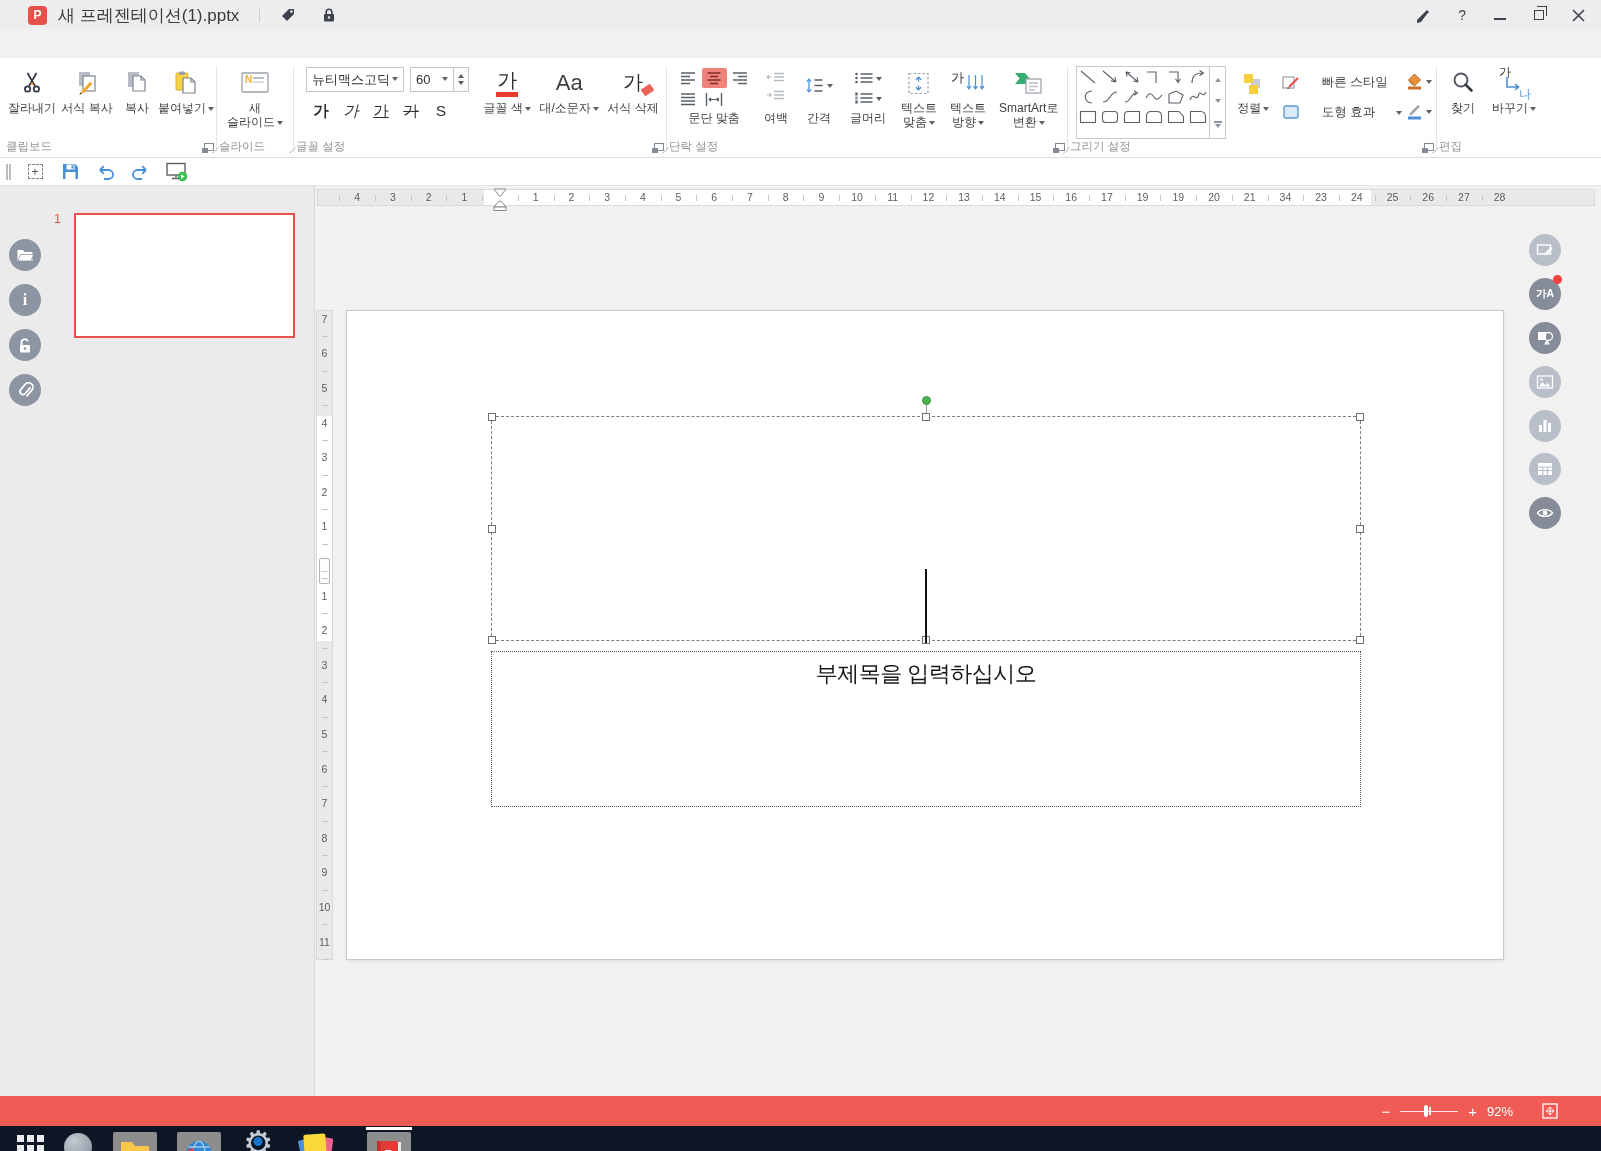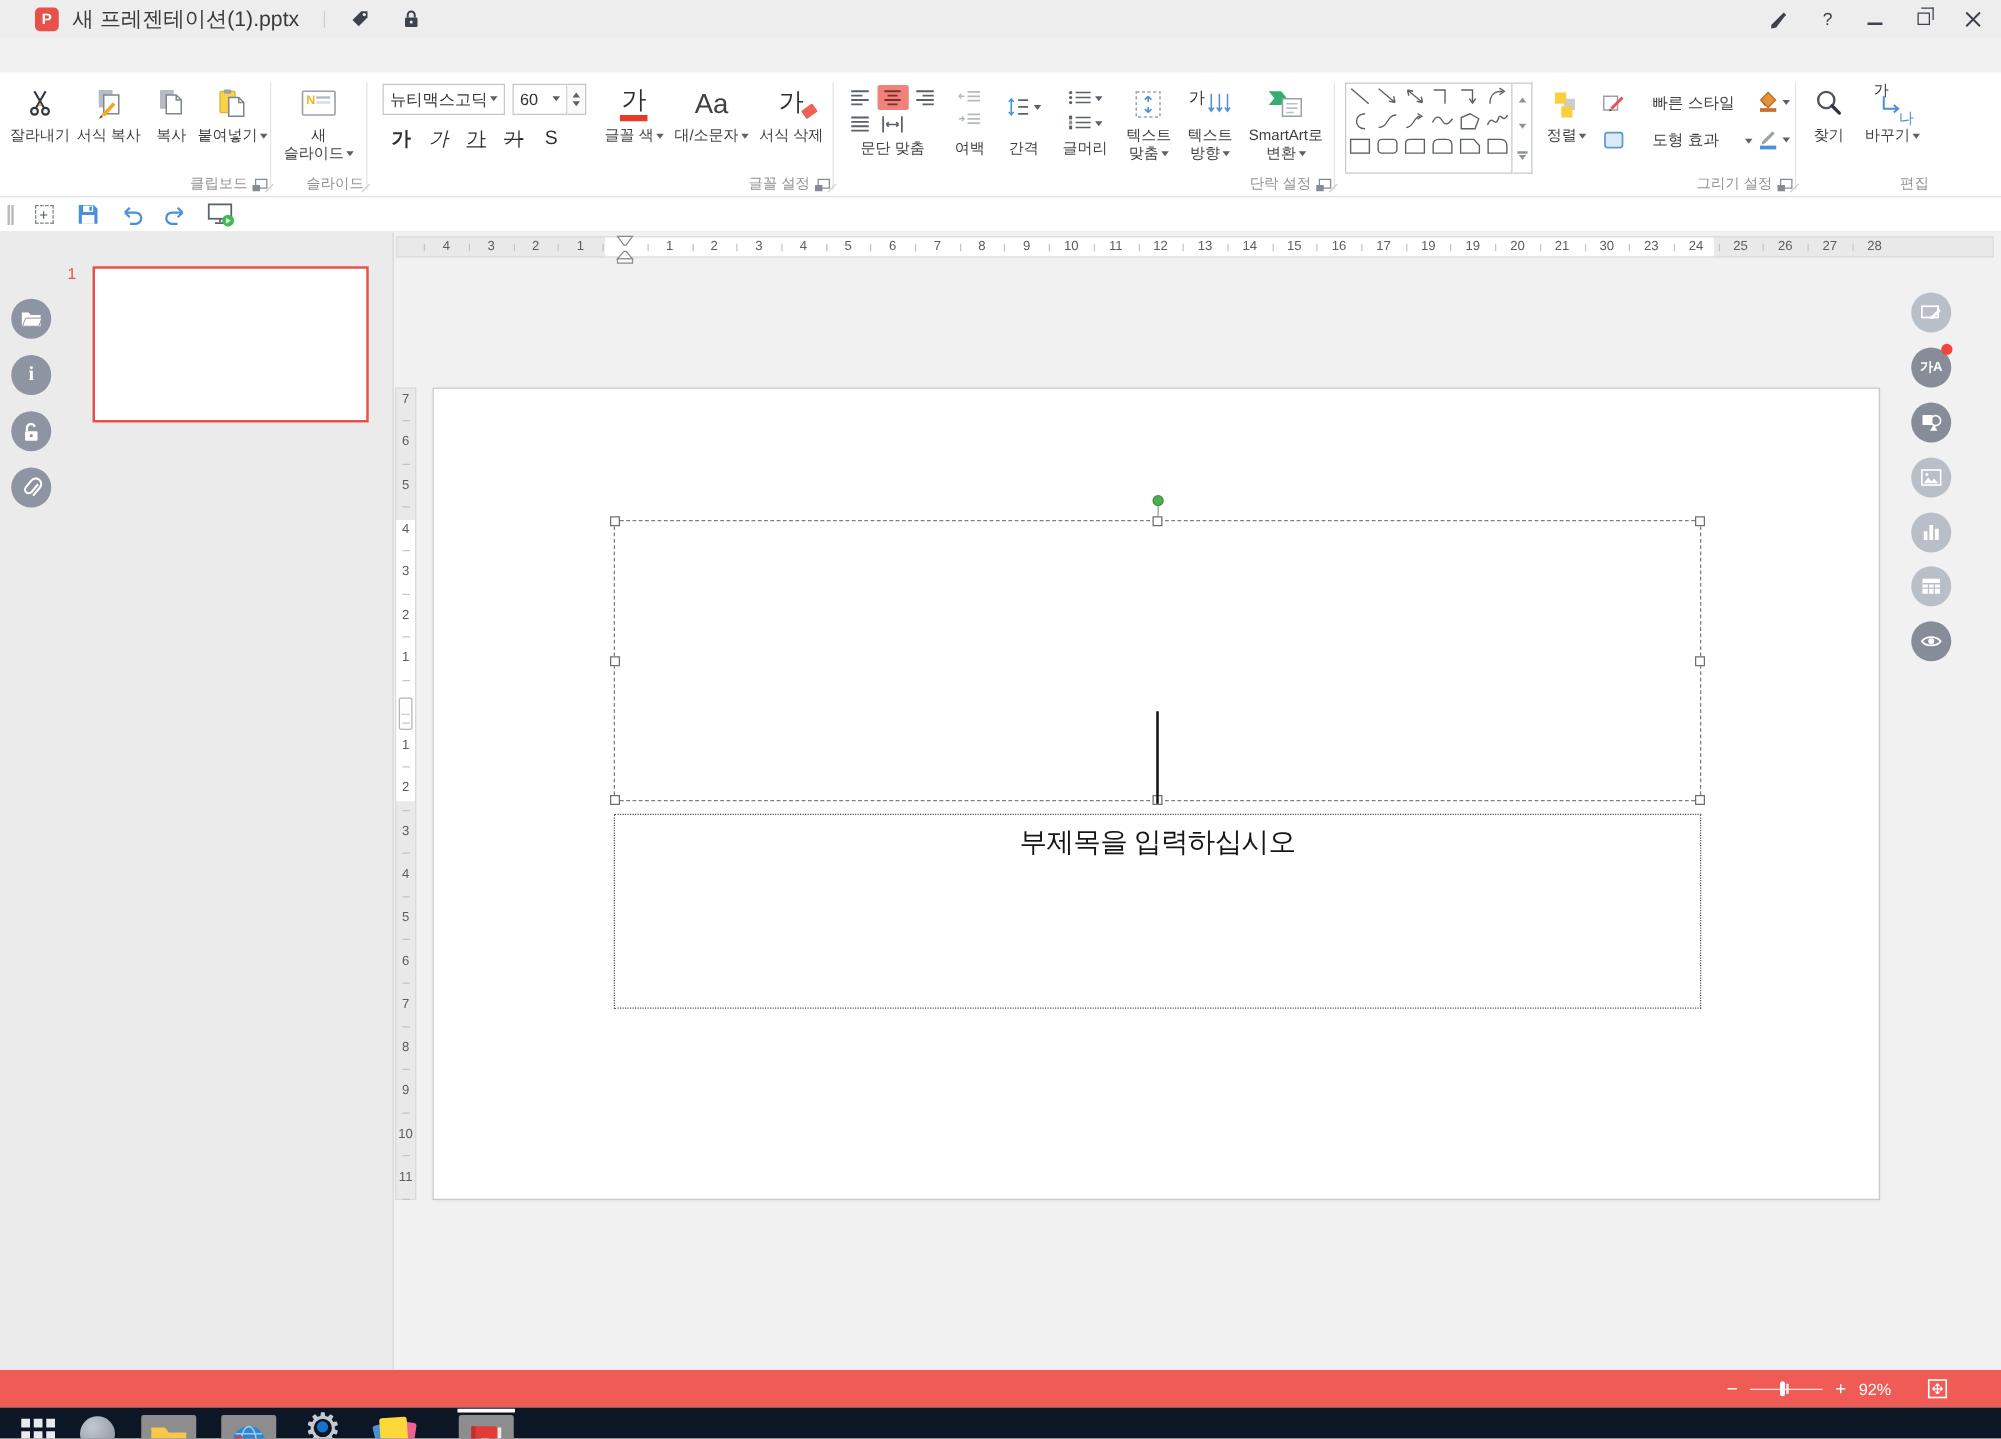--- a/index.html
+++ b/index.html
@@ -30,21 +30,21 @@
   .tab.contextual{color:#f59d1e;background:#fdfdfd;border:1px solid #f2c078;border-bottom:none;margin-left:20px;border-radius:2px 2px 0 0}
   .collapse-btn{position:absolute;right:14px;top:5px;width:23px;height:23px;border:1px solid #a9aeb6;border-radius:50%;
         display:flex;align-items:center;justify-content:center;background:#f7f7f7}
   .chev-up{width:7px;height:7px;border-left:1.6px solid #6b727c;border-top:1.6px solid #6b727c;transform:rotate(45deg);margin-top:3px}
 
   
   .ribbon{position:absolute;left:0;top:58px;width:100%;height:100px;background:#fff;border-bottom:1px solid #dcdcdc;
           display:flex;padding-left:6px}
   .group{position:relative;height:100%;flex:none}
   .g-body{position:absolute;left:0;right:0;top:0;bottom:18px;display:flex;justify-content:center}
-  .g-label{position:absolute;bottom:3px;left:0;right:0;display:flex;justify-content:flex-end;align-items:center;gap:6px;
+  .g-label{position:absolute;bottom:3px;left:0;right:0;display:flex;justify-content:space-between;align-items:center;gap:6px;
            font-size:11.5px;color:#919191}
   .launcher{width:10px;height:8px;border:1px solid #858b94;position:relative;background:#fff}
   .launcher::after{content:"";position:absolute;left:-3px;bottom:-3px;width:6px;height:5px;background:#858b94}
   .gsep{width:1px;background:#e5e5e5;margin:8px 2px 5px;position:relative;flex:none}
   .gsep::after{content:"";position:absolute;bottom:1px;left:-5px;width:9px;height:1px;background:#c9c9c9;transform:rotate(-45deg)}
 
   .bigbtn{display:flex;flex-direction:column;align-items:center;padding-top:7px;font-size:12px;color:#3f3f3f;
           text-align:center;line-height:14px;cursor:default}
   .bigbtn .ic{height:36px;display:flex;align-items:center;justify-content:center}
   .lblrow{display:flex;align-items:center;justify-content:center;gap:2px;white-space:nowrap}
@@ -794,21 +794,21 @@
         <span class="rnum" style="left: 610.4px;">12</span>
         <span class="rnum" style="left: 646.1px;">13</span>
         <span class="rnum" style="left: 681.8px;">14</span>
         <span class="rnum" style="left: 717.5px;">15</span>
         <span class="rnum" style="left: 753.2px;">16</span>
         <span class="rnum" style="left: 788.9px;">17</span>
         <span class="rnum" style="left: 824.6px;">19</span>
         <span class="rnum" style="left: 860.3px;">19</span>
         <span class="rnum" style="left: 896px;">20</span>
         <span class="rnum" style="left: 931.7px;">21</span>
-        <span class="rnum" style="left: 967.4px;">30</span>
+        <span class="rnum" style="left: 967.4px;">34</span>
         <span class="rnum" style="left: 1003.1px;">23</span>
         <span class="rnum" style="left: 1038.8px;">24</span>
         <span class="rnum" style="left: 1074.5px;">25</span>
         <span class="rnum" style="left: 1110.2px;">26</span>
         <span class="rnum" style="left: 1145.9px;">27</span>
         <span class="rnum" style="left: 1181.6px;">28</span>
         <i class="rtick" style="left: 21.35px;"></i>
         <i class="rtick" style="left: 57.05px;"></i>
         <i class="rtick" style="left: 92.75px;"></i>
         <i class="rtick" style="left: 128.45px;"></i>

